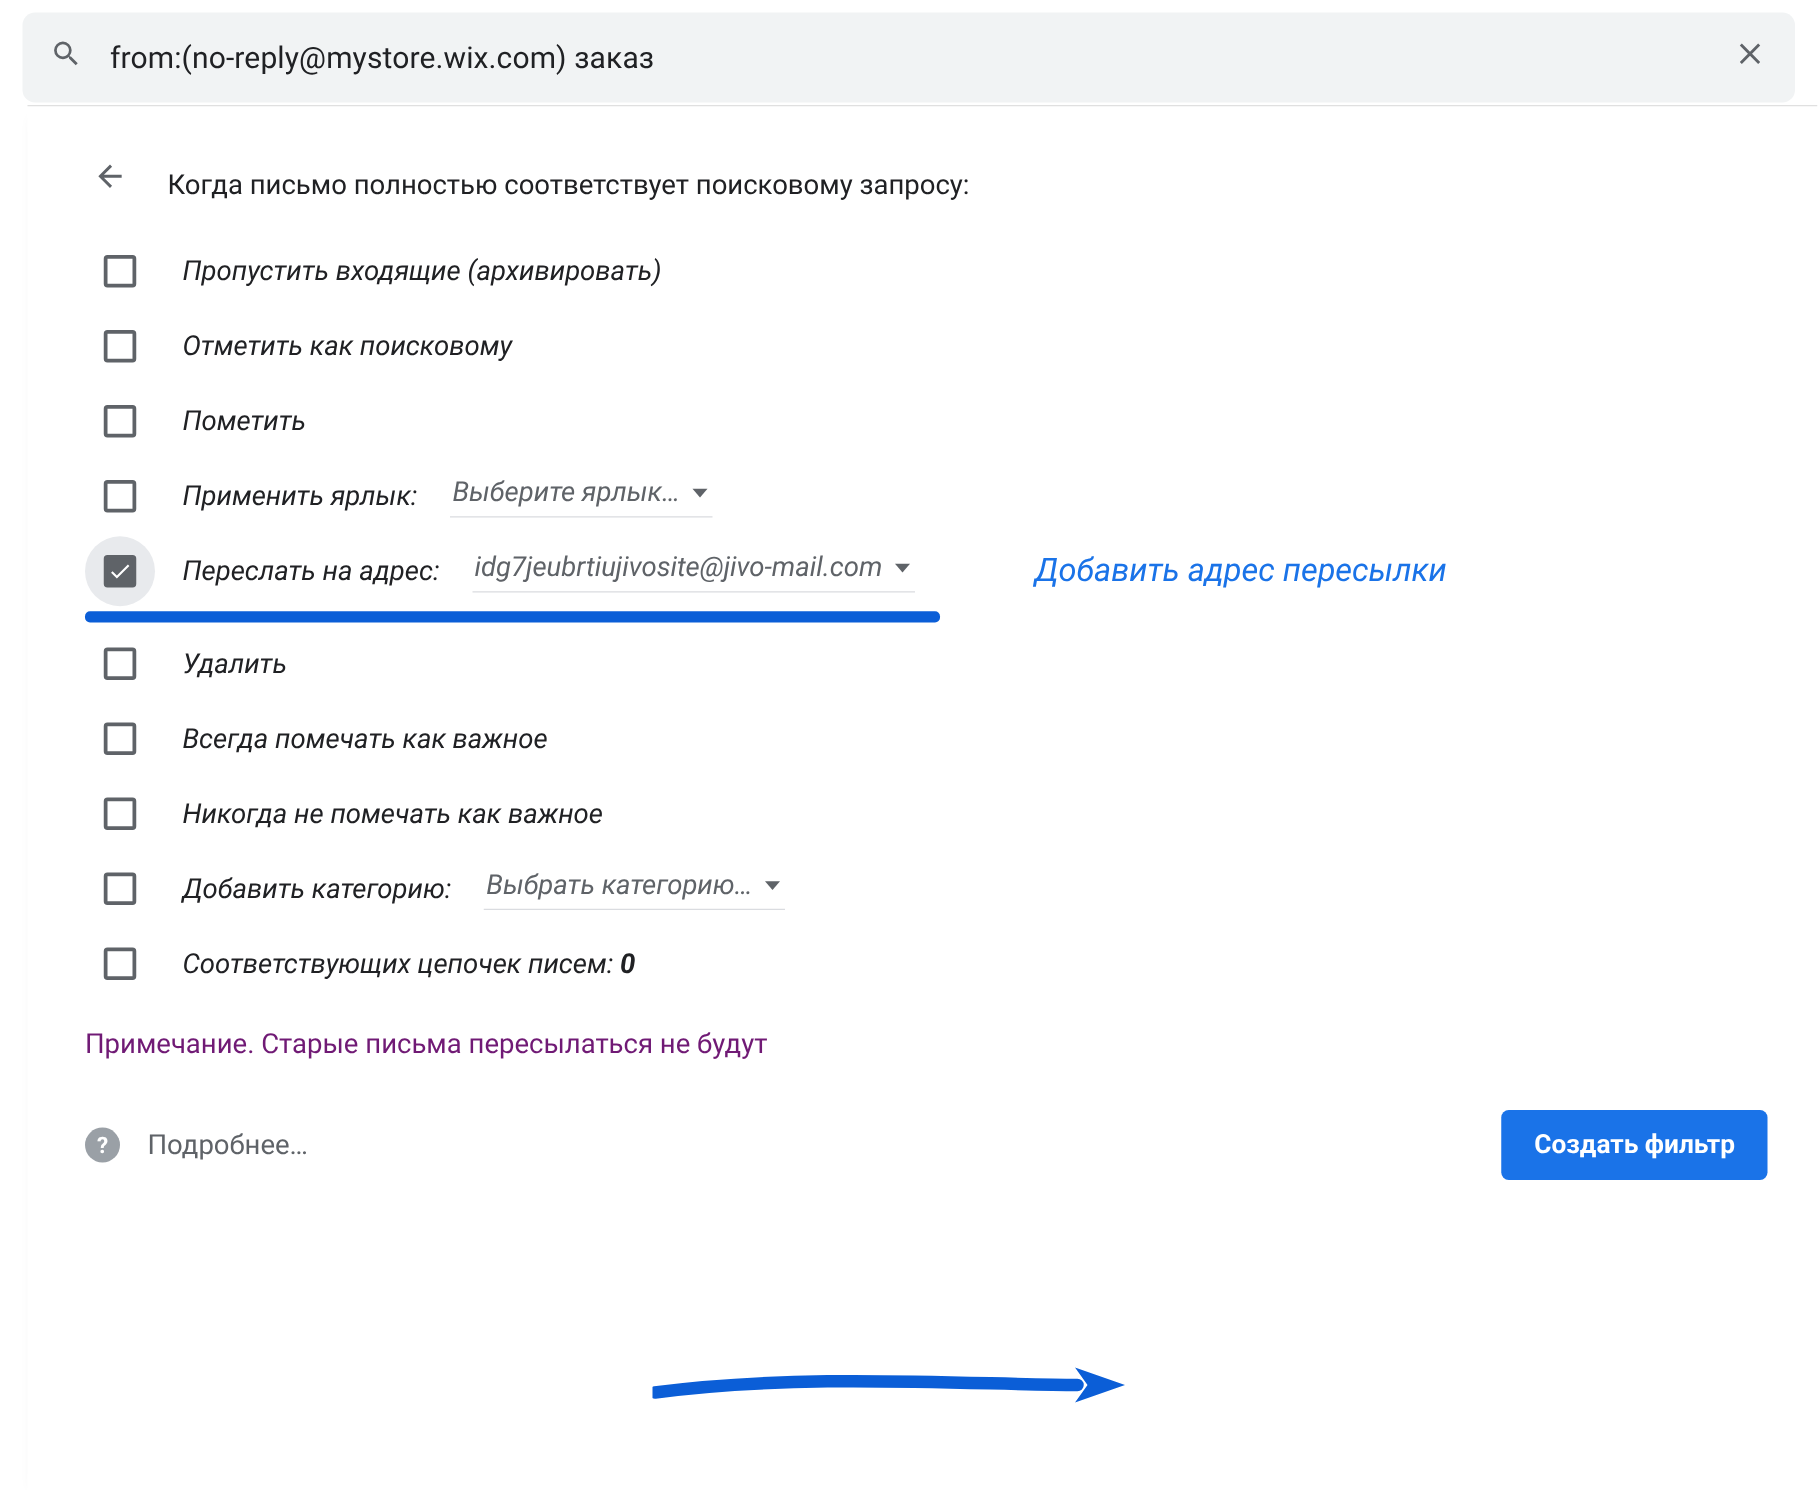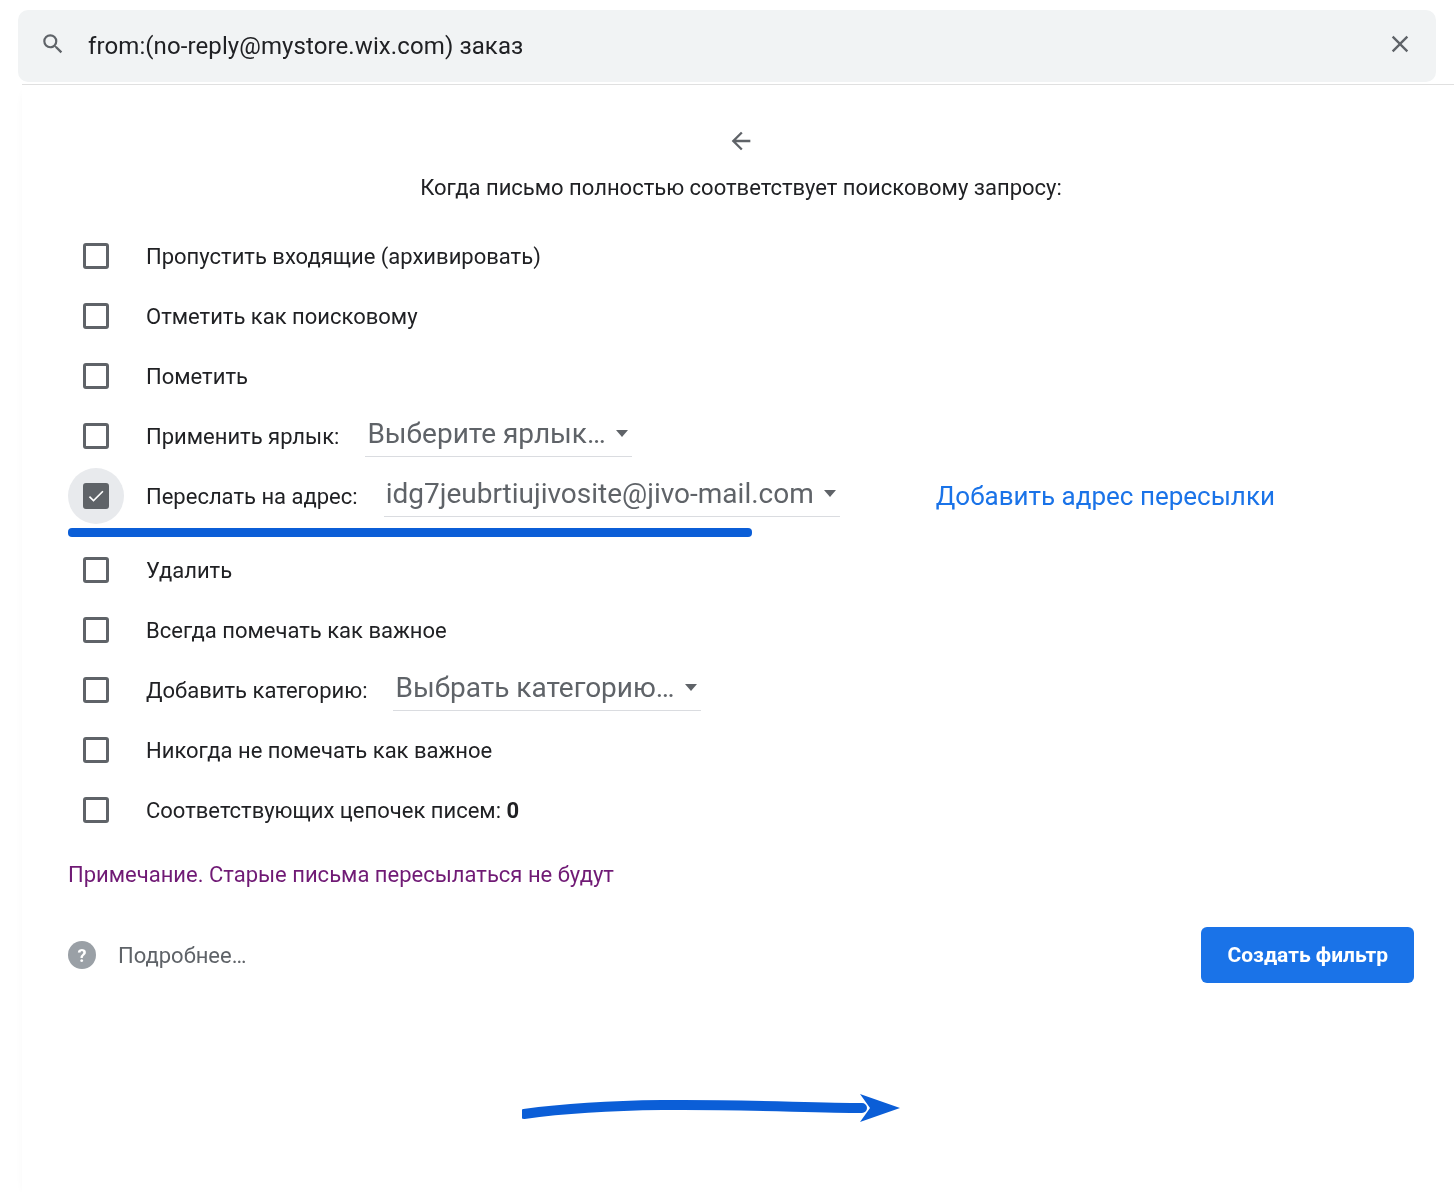--- a/index.html
+++ b/index.html
@@ -38,30 +38,29 @@
     position: absolute;
     left: 22px; top: 84px; right: 0; bottom: 0;
     background: #fff;
     border-top: 1px solid #e0e0e0;
     box-shadow: -2px 4px 10px -6px rgba(0,0,0,0.08);
     padding: 36px 40px 40px 46px;
   }
 
   .header-row {
     display: flex;
-    align-items: center;
-    gap: 14px;
+    align-items: flex-end;
+    gap: 26px;
     margin-bottom: 26px;
-    flex-direction: column;
   }
   .back-btn { display: inline-flex; align-items: center; justify-content: center; width: 40px; height: 40px; border-radius: 50%; }
   .back-btn svg { width: 28px; height: 28px; fill: #5f6368; }
   .header-title { font-size: 22px; color: #202124; }
 
-  .options { display: flex; flex-direction: column; }
+  .options { display: flex; flex-direction: column; font-style: italic; }
 
   .opt-row {
     display: flex;
     align-items: center;
     min-height: 60px;
     gap: 22px;
   }
   .cb-wrap {
     width: 56px; height: 56px;
     display: flex; align-items: center; justify-content: center;
@@ -79,21 +78,21 @@
   .cb.checked { background: #5f6368; border-color: #5f6368; }
   .cb.checked svg { width: 20px; height: 20px; fill: #fff; }
   .opt-label { font-size: 22px; color: #202124; white-space: nowrap; }
 
   
   .dd {
     display: inline-flex;
     align-items: center;
     gap: 10px;
     color: #5f6368;
-    font-size: 28px;
+    font-size: 22px;
     border-bottom: 1px solid #dadce0;
     padding: 2px 4px 6px 2px;
     margin-left: 4px;
   }
   .dd .caret { width: 0; height: 0; border-left: 6px solid transparent; border-right: 6px solid transparent; border-top: 7px solid #5f6368; }
 
   .link {
     color: #1a73e8;
     font-size: 26px;
     margin-left: 74px;
@@ -255,32 +254,32 @@
         <span class="cb-wrap">
             <span class="cb"></span>
           </span>
         <span class="opt-label">Всегда помечать как важное</span>
       </div>
 
       <div class="opt-row">
         <span class="cb-wrap">
             <span class="cb"></span>
           </span>
+        <span class="opt-label">Никогда не помечать как важное</span>
+      </div>
+
+      <div class="opt-row">
+        <span class="cb-wrap">
+            <span class="cb"></span>
+          </span>
         <span class="opt-label">Добавить категорию:</span>
         <span class="dd">
           <span>Выбрать категорию…</span>
           <span class="caret"></span>
         </span>
-      </div>
-
-      <div class="opt-row">
-        <span class="cb-wrap">
-            <span class="cb"></span>
-          </span>
-        <span class="opt-label">Никогда не помечать как важное</span>
       </div>
 
       <div class="opt-row">
         <span class="cb-wrap">
             <span class="cb"></span>
           </span>
         <span class="opt-label">
           <span>Соответствующих цепочек писем: </span><span class="threads-count">0</span>
         </span>
       </div>

